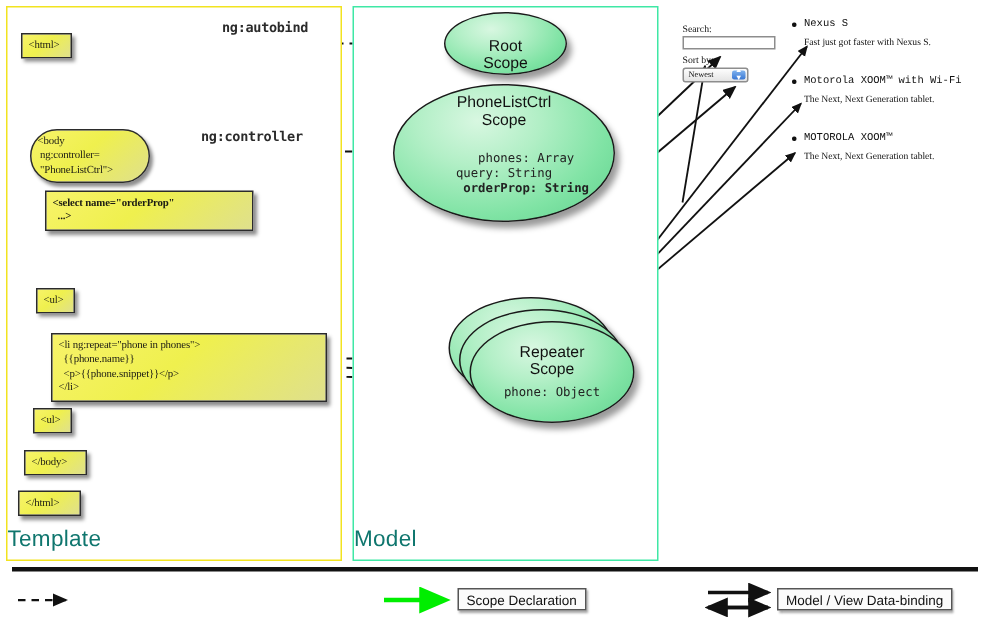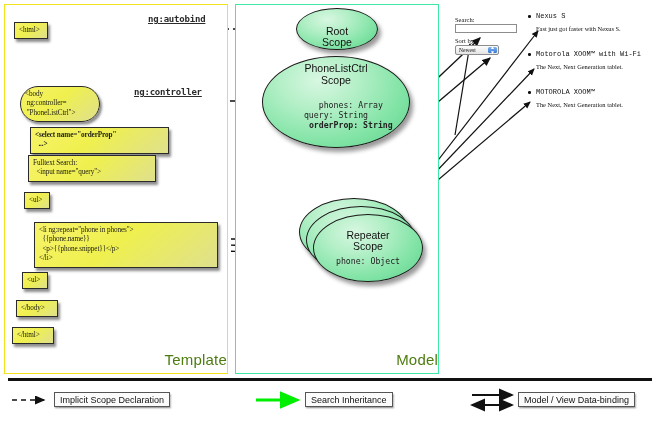--- a/index.html
+++ b/index.html
@@ -31,24 +31,24 @@
   }
   .col-template { left: 4px;   top: 4px; width: 224px; height: 370px; border: 1.5px solid #f2e31f; }
   .col-model    { left: 235px; top: 4px; width: 204px; height: 370px; border: 1.5px solid #3fe8a5; }
   .col-view     { left: 446px; top: 4px; width: 210px; height: 370px; border: 1.5px solid #6b4fe0; }
 
   .column-label {
     position: absolute;
     bottom: 5px;
     left: 0;
     width: 100%;
-    text-align: right;
+    text-align: left;
     font-size: 15px;
     font-family: "Liberation Sans", sans-serif;
-    color: #4d7c0f;
+    color: #0f766e;
     letter-spacing: 0.2px;
   }
 
   
   .codebox {
     position: absolute;
     box-sizing: border-box;
     border: 1.3px solid #2b2b2b;
     background: linear-gradient(140deg, #f7f36a 0%, #eff04e 45%, #dfe08d 100%);
     box-shadow: 2px 2.5px 2.5px rgba(0,0,0,0.45);
@@ -64,21 +64,20 @@
 
   
   .conn-label {
     position: absolute;
     font-family: "DejaVu Sans Mono", monospace;
     font-size: 9px;
     font-weight: bold;
     color: #2b2b2b;
     white-space: nowrap;
     letter-spacing: -0.2px;
-    text-decoration: underline;
   }
 
   
   .scope {
     position: absolute;
     box-sizing: border-box;
     border: 1.4px solid #1a1a1a;
     border-radius: 50%;
     background: radial-gradient(ellipse at 38% 26%, #d8f7e1 0%, #b2efc6 32%, #7fe3a4 68%, #5ecf8c 100%);
     box-shadow: 3px 4px 4px rgba(0,0,0,0.40);
@@ -272,22 +271,20 @@
 
   <div class="codebox" style="left:14px;  top:22px;  width:34px;">&lt;html&gt;</div>
 
   <div class="codebox" style="left:20px;  top:86px;  width:80px;border-radius:18px;">&lt;body
  ng:controller=
  "PhoneListCtrl"&gt;</div>
 
   <div class="codebox bold" style="left:30px; top:127px; width:139px;">&lt;select name="orderProp"
   ...&gt;</div>
 
-  <div class="codebox" style="left:28px;  top:155px; width:128px;">Fulltext Search:
-  &lt;input name="query"&gt;</div>
 
   <div class="codebox" style="left:24px;  top:192px; width:26px;">&lt;ul&gt;</div>
 
   <div class="codebox" style="left:34px;  top:222px; width:184px;">&lt;li ng:repeat="phone in phones"&gt;
   {{phone.name}}
   &lt;p&gt;{{phone.snippet}}&lt;/p&gt;
 &lt;/li&gt;</div>
 
   <div class="codebox" style="left:22px;  top:272px; width:26px;">&lt;ul&gt;</div>
 
@@ -373,18 +370,17 @@
           <path d="M0,0 L7,3 L0,6 z" fill="#00ee00"></path>
         </marker>
       </defs>
       <path d="M12,19 L44,19" stroke="#111" stroke-width="1.5" fill="none" stroke-dasharray="5,4" marker-end="url(#lg-black)"></path>
       <path d="M256,19 L296,19" stroke="#00ee00" stroke-width="3" fill="none" marker-end="url(#lg-green)"></path>
       <path d="M472,14 L512,14" stroke="#111" stroke-width="2.2" fill="none" marker-end="url(#lg-black)"></path>
       <path d="M512,24 L472,24" stroke="#111" stroke-width="2.2" fill="none" marker-end="url(#lg-black)"></path>
       <path d="M472,24 L512,24" stroke="#111" stroke-width="2.2" fill="none" marker-end="url(#lg-black)"></path>
     </svg>
 
-    <div class="legend-box" style="left:54px;  top:14px;">Implicit Scope Declaration</div>
-    <div class="legend-box" style="left:305px; top:14px;">Search Inheritance</div>
+    <div class="legend-box" style="left:305px; top:14px;">Scope Declaration</div>
     <div class="legend-box" style="left:518px; top:14px;">Model / View Data-binding</div>
   </div>
 
 </div>
 
 </body></html>

